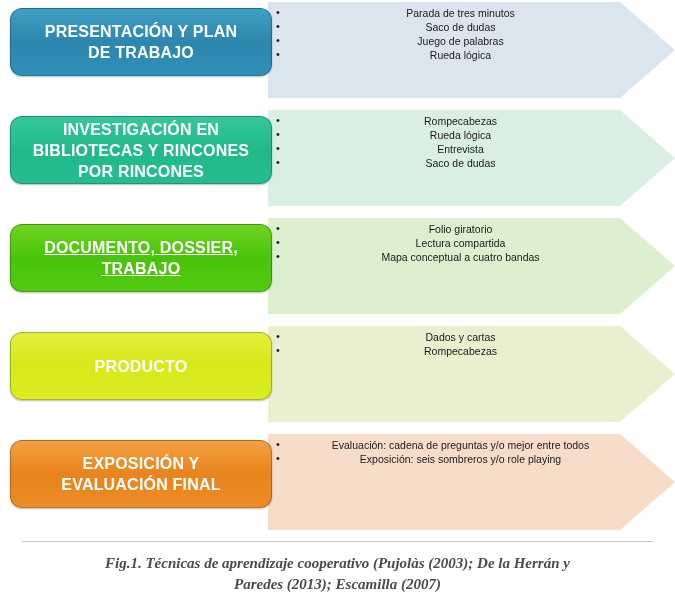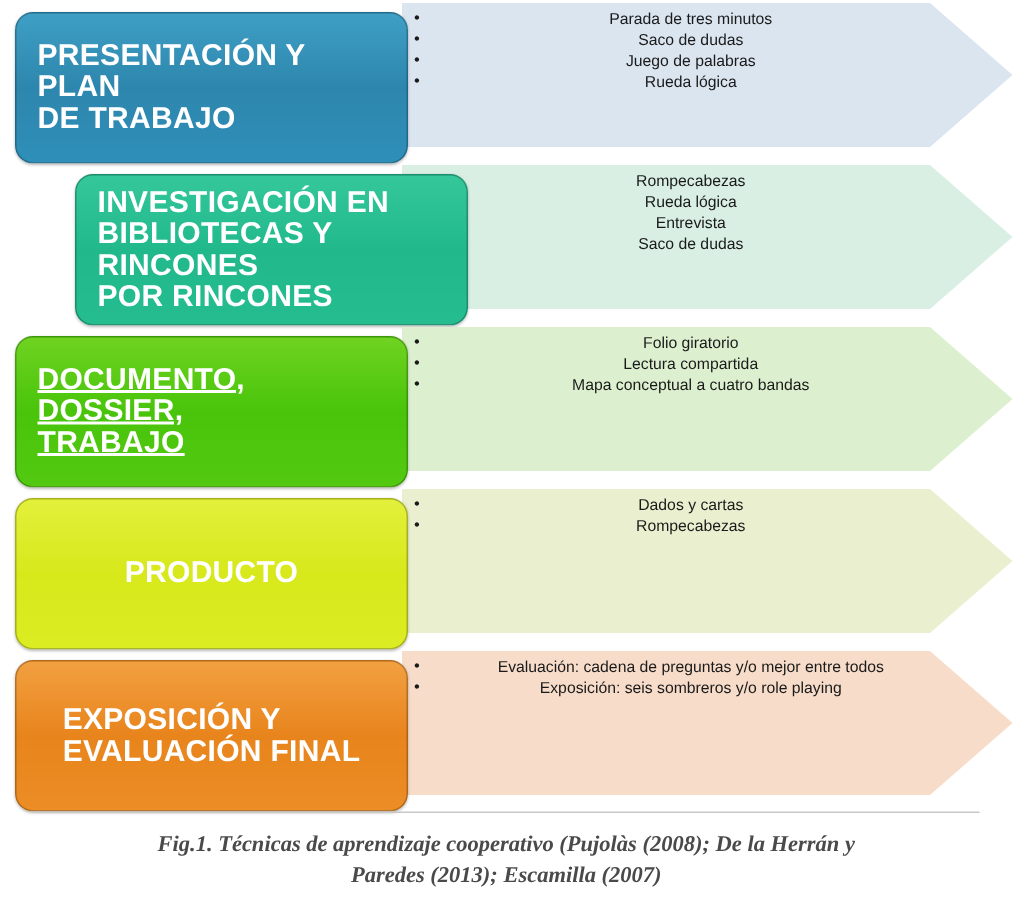--- a/index.html
+++ b/index.html
@@ -64,40 +64,41 @@
     left: 0;
     top: -1px;
     font-size: 11px;
   }
   
   .box {
     position: absolute;
     left: 10px;
     top: 8px;
     width: 262px;
-    height: 101px;
+    height: 68px;
     border-radius: 12px;
     border: 1px solid rgba(0,0,0,0.25);
     box-sizing: border-box;
     display: flex;
     align-items: center;
     justify-content: center;
+    text-align: center;
     color: #ffffff;
     font-weight: bold;
-    font-size: 20px;
+    font-size: 16px;
     line-height: 21px;
     letter-spacing: 0.2px;
     padding: 0 14px;
     box-shadow: 0 1px 2px rgba(0,0,0,0.28);
   }
   .box span { display: block; }
 
   
   .box.b1 { background: linear-gradient(to bottom, #3f9fc4 0%, #2d86ad 50%, #2f8fb8 100%); }
-  .box.b2 { background: linear-gradient(to bottom, #34c79a 0%, #21b98c 50%, #25bd90 100%); margin-left: 40px; }
+  .box.b2 { background: linear-gradient(to bottom, #34c79a 0%, #21b98c 50%, #25bd90 100%); }
   .box.b3 { background: linear-gradient(to bottom, #6fd321 0%, #49c40b 50%, #53c911 100%); text-decoration: underline; }
   .box.b4 { background: linear-gradient(to bottom, #e3f03b 0%, #d7e81b 50%, #dbec22 100%); color:#ffffff; }
   .box.b5 { background: linear-gradient(to bottom, #f2a041 0%, #e8841c 50%, #ec8d25 100%); }
 
   .caption {
     position: absolute;
     left: 0;
     top: 553px;
     width: 675px;
     text-align: center;
@@ -218,15 +219,15 @@
       <div class="box b5">
         <div>
           <span>EXPOSICIÓN Y</span>
           <span>EVALUACIÓN FINAL</span>
         </div>
       </div>
     </div>
   </div>
 <div class="divider"></div>
 <div class="caption">
-  <span class="line">Fig.1. Técnicas de aprendizaje cooperativo (Pujolàs (2008); De la Herrán y</span>
+  <span class="line">Fig.1. Técnicas de aprendizaje cooperativo (Pujolàs (2003); De la Herrán y</span>
   <span class="line">Paredes (2013); Escamilla (2007)</span>
 </div>
 
 </body></html>

